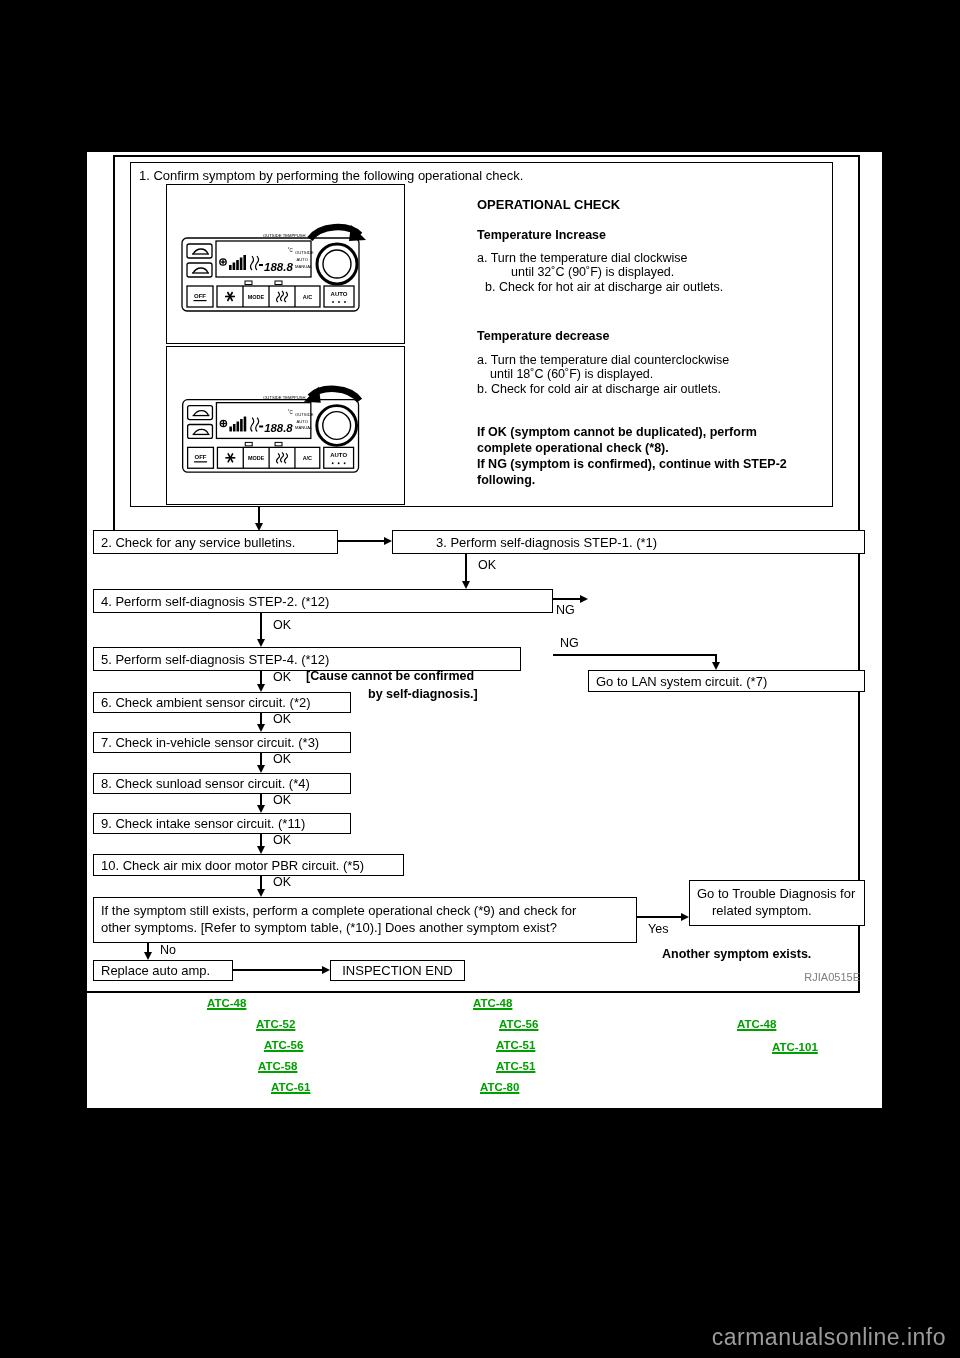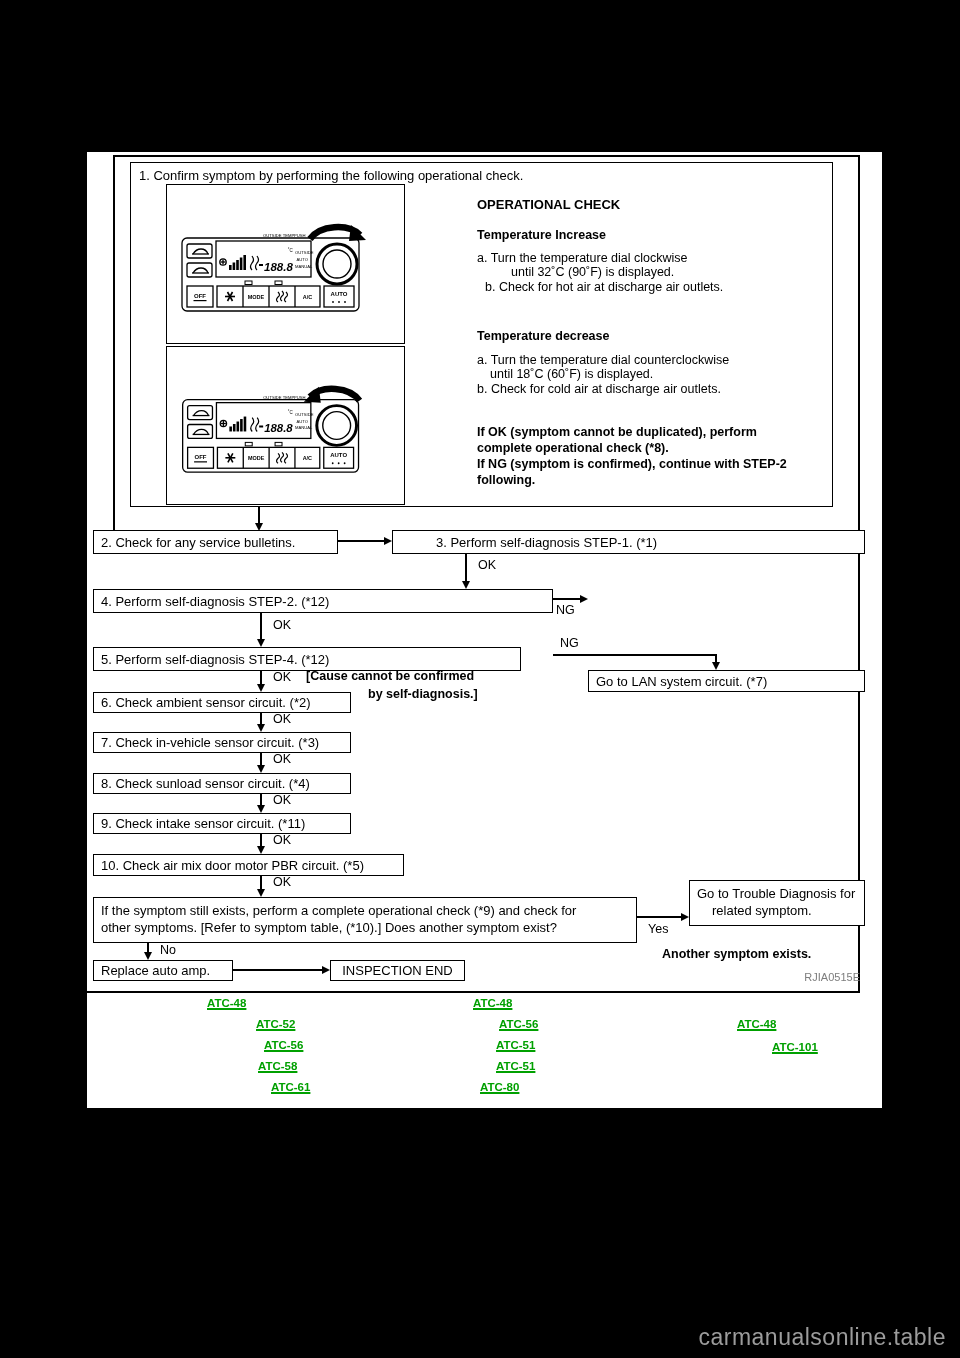--- a/index.html
+++ b/index.html
@@ -308,13 +308,13 @@
   <span class="glink" style="left:650px;top:866px;">ATC-48</span>
   <span class="glink" style="left:177px;top:887px;">ATC-56</span>
   <span class="glink" style="left:409px;top:887px;">ATC-51</span>
   <span class="glink" style="left:171px;top:908px;">ATC-58</span>
   <span class="glink" style="left:409px;top:908px;">ATC-51</span>
   <span class="glink" style="left:184px;top:929px;">ATC-61</span>
   <span class="glink" style="left:393px;top:929px;">ATC-80</span>
 
 </div>
 
-<div class="wm">carmanualsonline.table</div>
+<div class="wm">carmanualsonline.info</div>
 
 </body></html>

